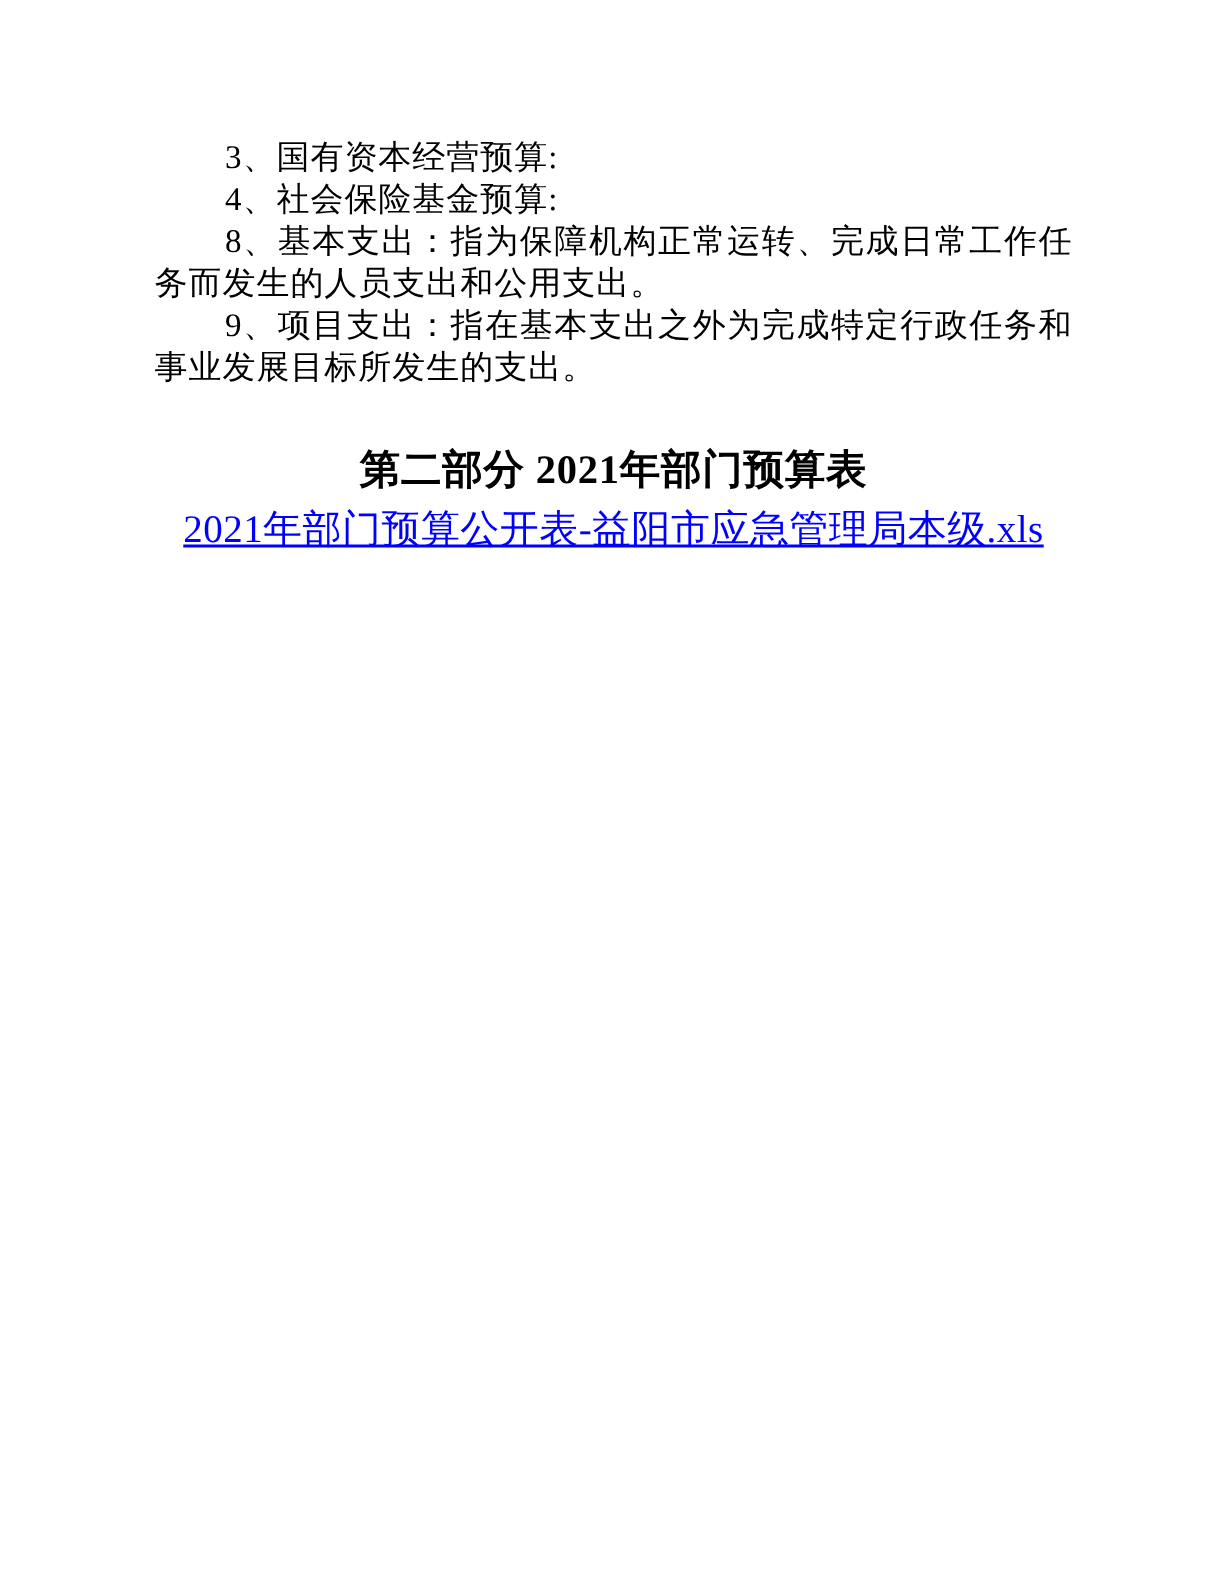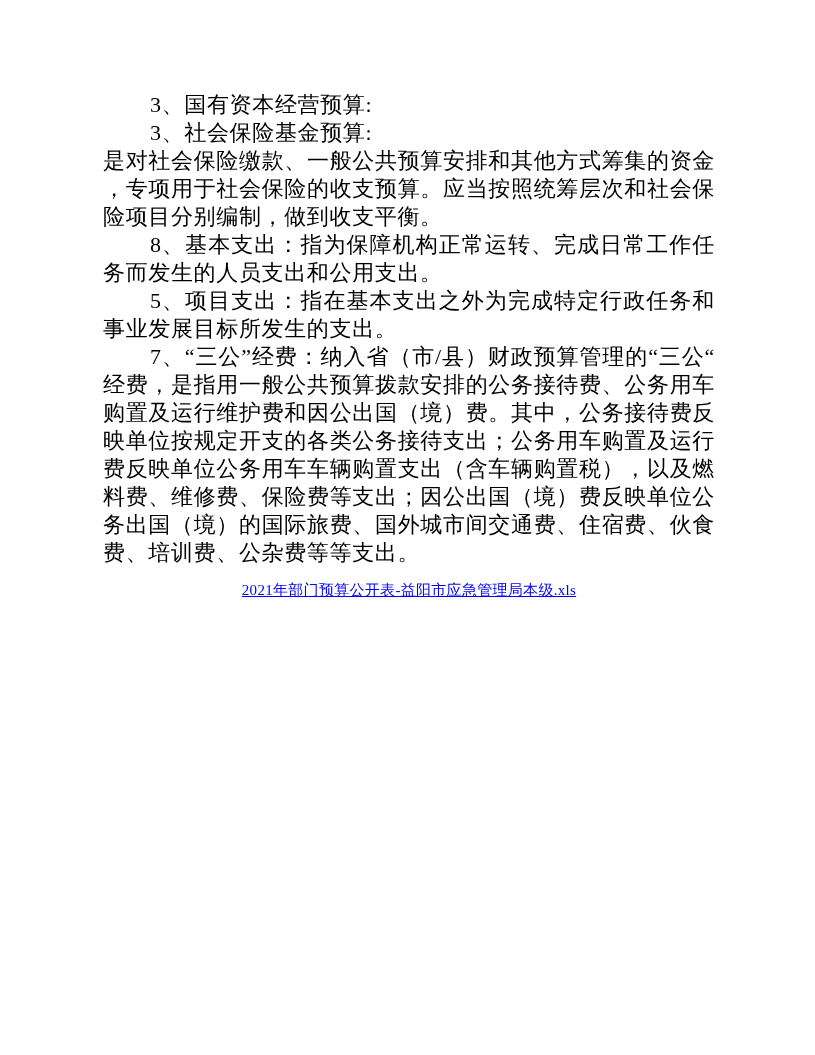--- a/index.html
+++ b/index.html
@@ -36,39 +36,38 @@
     margin-top: 37px;
     text-align: center;
     font-size: 27px;
     font-weight: bold;
     line-height: 34px;
     letter-spacing: 0.5px;
   }
   .attachment {
     margin-top: 8px;
     text-align: center;
-    font-size: 15px;
+    font-size: 26px;
     line-height: 30px;
     letter-spacing: 0.3px;
   }
   .attachment a {
     text-decoration: underline;
     cursor: pointer;
   }
 </style>
 </head>
 <body style="background: rgb(255, 255, 255); color: rgb(0, 0, 0);">
 
 <div class="page">
   <div class="content">
     <div class="body-text">
         <p class="indent">3、国有资本经营预算:</p>
-        <p class="indent">3、社会保险基金预算:</p>
-        <p>是对社会保险缴款、一般公共预算安排和其他方式筹集的资金，专项用于社会保险的收支预算。应当按照统筹层次和社会保险项目分别编制，做到收支平衡。</p>
+        <p class="indent">4、社会保险基金预算:</p>
         <p class="indent">8、基本支出：指为保障机构正常运转、完成日常工作任务而发生的人员支出和公用支出。</p>
-        <p class="indent">5、项目支出：指在基本支出之外为完成特定行政任务和事业发展目标所发生的支出。</p>
-        <p class="indent">7、“三公”经费：纳入省（市/县）财政预算管理的“三公“经费，是指用一般公共预算拨款安排的公务接待费、公务用车购置及运行维护费和因公出国（境）费。其中，公务接待费反映单位按规定开支的各类公务接待支出；公务用车购置及运行费反映单位公务用车车辆购置支出（含车辆购置税），以及燃料费、维修费、保险费等支出；因公出国（境）费反映单位公务出国（境）的国际旅费、国外城市间交通费、住宿费、伙食费、培训费、公杂费等等支出。</p>
+        <p class="indent">9、项目支出：指在基本支出之外为完成特定行政任务和事业发展目标所发生的支出。</p>
       </div>
+    <h2 class="section-heading">第二部分 2021年部门预算表</h2>
     <div class="attachment">
       <a href="#" class="attachment-link" style="color: rgb(0, 0, 255);">2021年部门预算公开表-益阳市应急管理局本级.xls</a>
     </div>
   </div>
 </div>
 
 </body></html>

